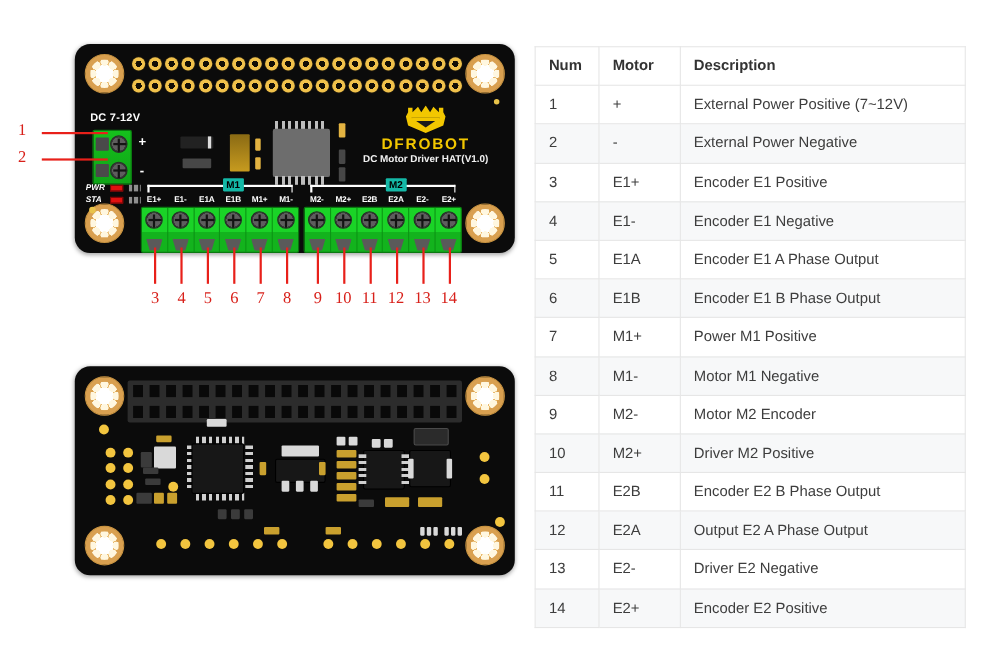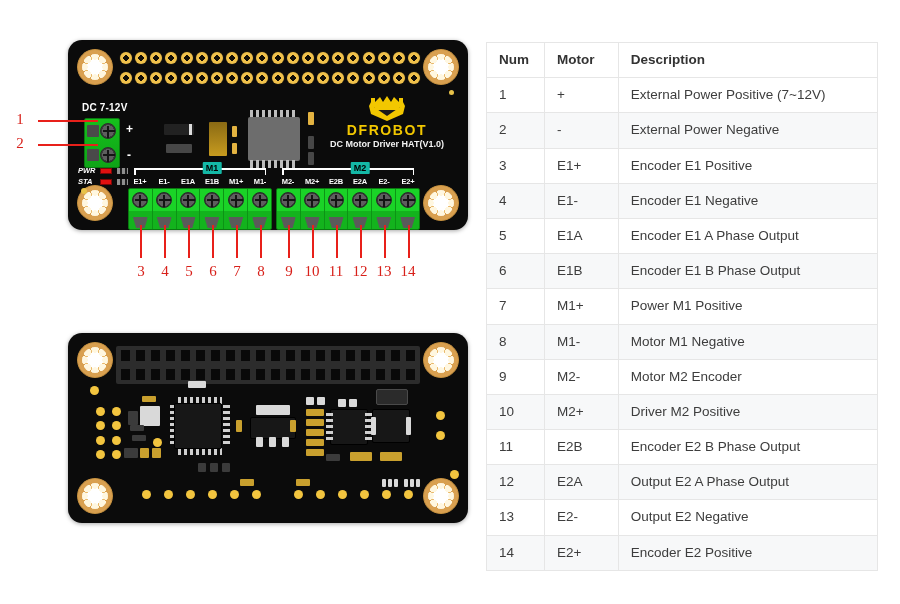--- a/index.html
+++ b/index.html
@@ -662,21 +662,21 @@
             <td>Encoder E2 B Phase Output</td>
           </tr>
           <tr>
             <td>12</td>
             <td>E2A</td>
             <td>Output E2 A Phase Output</td>
           </tr>
           <tr>
             <td>13</td>
             <td>E2-</td>
-            <td>Output E2 Negative</td>
+            <td>Driver E2 Negative</td>
           </tr>
           <tr>
             <td>14</td>
             <td>E2+</td>
             <td>Encoder E2 Positive</td>
           </tr>
         </tbody>
     </table>
   </div>
 

